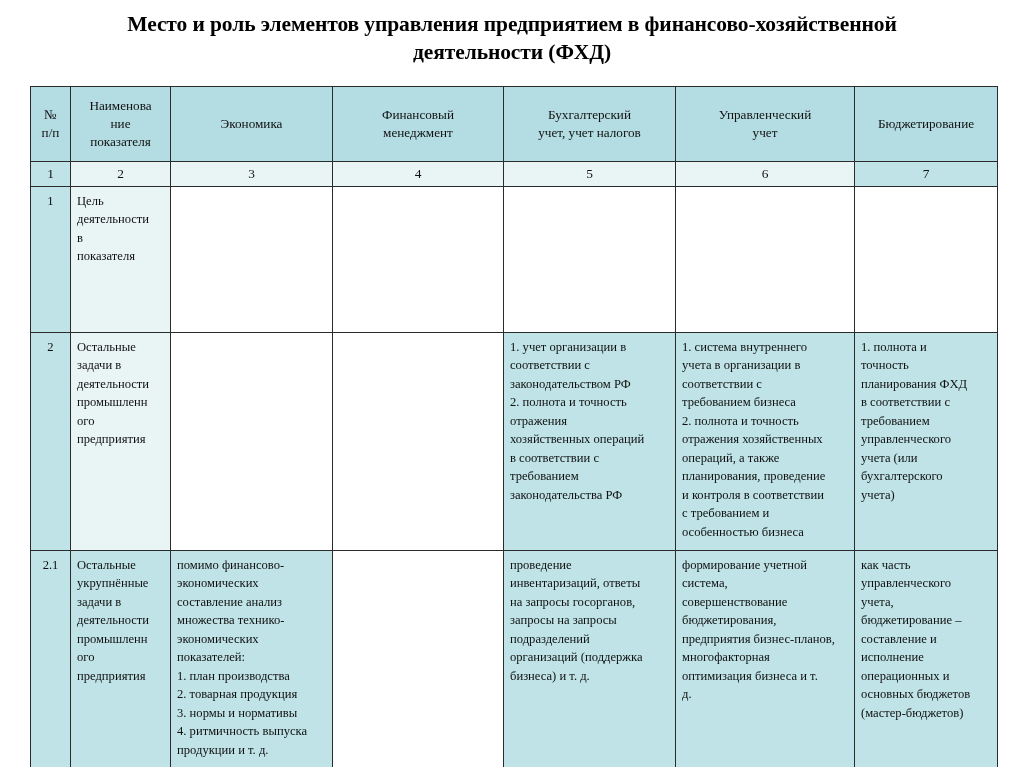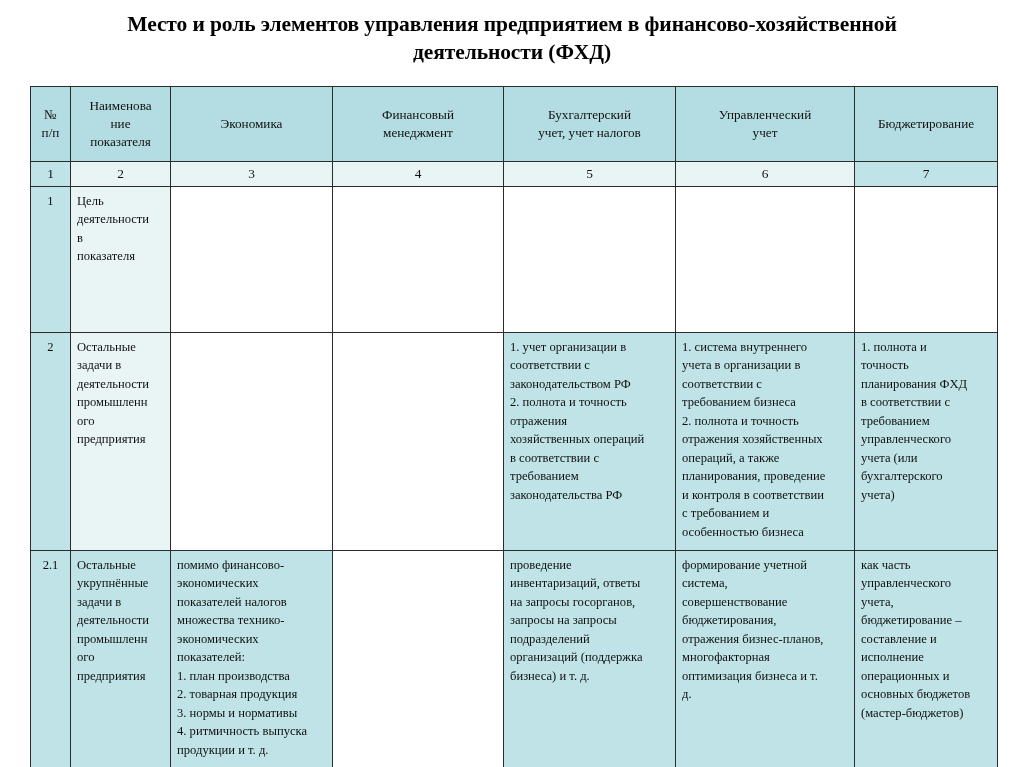--- a/index.html
+++ b/index.html
@@ -231,21 +231,21 @@
             <div>деятельности</div>
             <div>промышленн</div>
             <div>ого</div>
             <div>предприятия</div>
           </div>
         </td>
         <td class="f-mid">
           <div class="cell-lines">
             <div>помимо финансово-</div>
             <div>экономических</div>
-            <div>показателей налогов</div>
+            <div>составление анализ</div>
             <div>множества технико-</div>
             <div>экономических</div>
             <div>показателей:</div>
             <div>1. план производства</div>
             <div>2. товарная продукция</div>
             <div>3. нормы и нормативы</div>
             <div>4. ритмичность выпуска</div>
             <div>продукции и т. д.</div>
           </div>
         </td>
@@ -260,21 +260,21 @@
             <div>организаций (поддержка</div>
             <div>бизнеса) и т. д.</div>
           </div>
         </td>
         <td class="f-mid">
           <div class="cell-lines">
             <div>формирование учетной</div>
             <div>система,</div>
             <div>совершенствование</div>
             <div>бюджетирования,</div>
-            <div>отражения бизнес-планов,</div>
+            <div>предприятия бизнес-планов,</div>
             <div>многофакторная</div>
             <div>оптимизация бизнеса и т.</div>
             <div>д.</div>
           </div>
         </td>
         <td class="f-mid">
           <div class="cell-lines">
             <div>как часть</div>
             <div>управленческого</div>
             <div>учета,</div>

